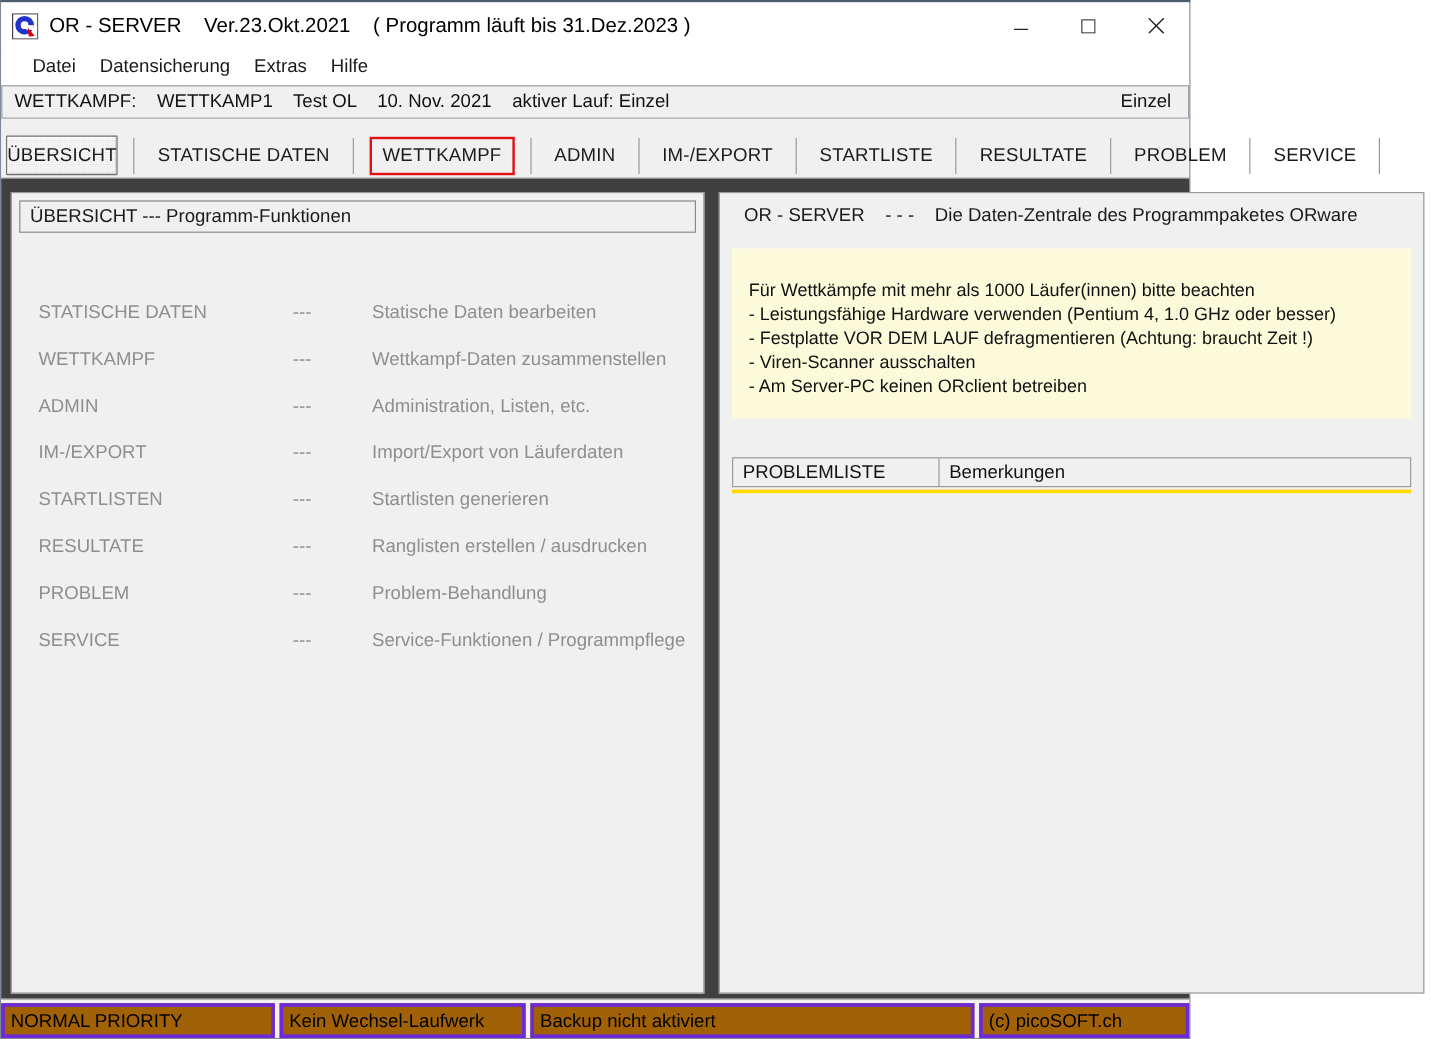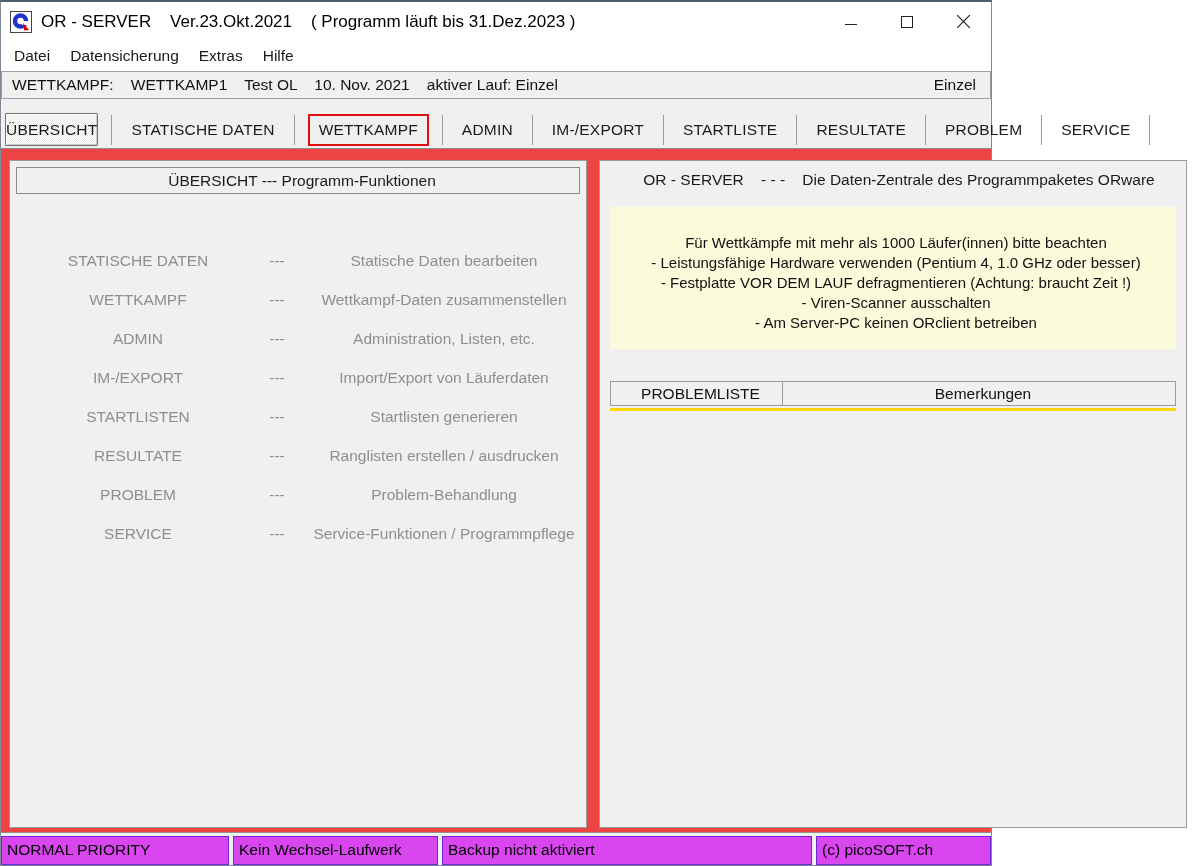--- a/index.html
+++ b/index.html
@@ -12,21 +12,21 @@
   }
 
   
   .titlebar { height:39px; background:#fff; display:flex; align-items:center; flex:0 0 auto; }
   .app-icon { width:22px; height:22px; margin-left:9px; flex:0 0 auto; }
   .title-text { margin-left:9px; font-size:17px; white-space:pre; color:#000; }
   .win-controls { margin-left:auto; display:flex; height:100%; }
   .win-btn { width:56px; height:100%; display:flex; align-items:center; justify-content:center; cursor:default; }
 
   
-  .menubar { height:30px; background:#fff; display:flex; align-items:center; padding-left:3px; flex:0 0 auto; }
+  .menubar { height:30px; background:#fff; display:flex; align-items:center; padding-left:16px; flex:0 0 auto; }
   .menu-item { padding:4px 10px; font-size:15.5px; color:#1a1a1a; }
 
   
   .infobar {
     height:28px; background:#f0f0f0; border:1px solid #9aa0a6;
     display:flex; align-items:center; flex:0 0 auto;
   }
   .info-left { padding-left:10px; white-space:pre; font-size:15.5px; }
   .info-right { margin-left:auto; padding-right:14px; font-size:15.5px; }
 
@@ -40,21 +40,21 @@
     border:1px solid #6e6e6e; border-radius:1px;
     background:#f4f4f4;
     background-image:conic-gradient(#ffffff 90deg,#e7e7e7 90deg 180deg,#ffffff 180deg 270deg,#e7e7e7 270deg);
     background-size:2px 2px;
     box-shadow:inset 1px 1px 0 #ffffff, inset -1px -1px 0 #cfcfcf;
   }
   .tab-sep { width:1px; height:30px; background:#9a9a9a; margin:0 13px; flex:0 0 auto; }
   .tab-redbox { border:2px solid var(--accent_red,#e01010); padding:5px 9px; }
 
   
-  .content { flex:1 1 auto; position:relative; background:#ef4444;text-align:center; }
+  .content { flex:1 1 auto; position:relative; background:#404040; }
   .panel { position:absolute; top:11px; height:668px; border:1px solid #9a9a9a; background:#f0f0f0; }
   .left-panel  { left:8px;  width:578px; }
   .right-panel { left:598px; width:588px; }
 
   .panel-header-box {
     margin:6px; height:27px; line-height:25px; border:1px solid #8a8a8a;
     padding-left:8px; font-size:15.5px; color:#1a1a1a; background:#f0f0f0;
   }
   .func-list { position:absolute; top:80px; left:22px; right:8px; }
   .func-row { display:grid; grid-template-columns:212px 66px 1fr; height:39px; align-items:center; }
@@ -83,21 +83,21 @@
     position:absolute; top:608px; left:20px; right:26px;
     display:flex; justify-content:space-between; font-size:15px; color:#111;
   }
 
   
   .statusbar {
     flex:0 0 auto; height:33px; border-top:1px solid #8f8f8f; background:#f0f0f0;
     display:flex; gap:4px; padding-top:3px;
   }
   .status-seg {
-    border:1px solid #6d28d9; background:#d946ef; height:29px;
+    border:3px solid #6d28d9; background:#a16207; height:29px;
     line-height:26px; padding-left:5px; font-size:15.5px; color:#000;
     white-space:nowrap; overflow:hidden;
   }
   .seg1 { width:228px; } .seg2 { width:230px; } .seg3 { width:205px; }
   .seg4 { width:370px; } .seg5 { flex:1; }
 </style>
 </head>
 <body>
 
 <div class="window">

